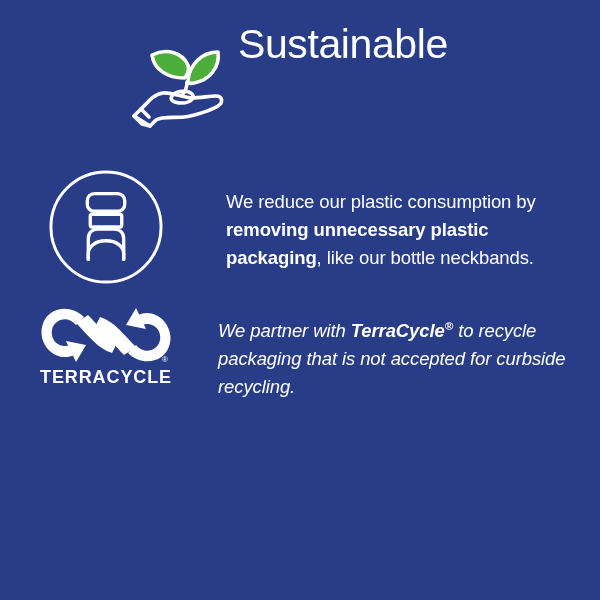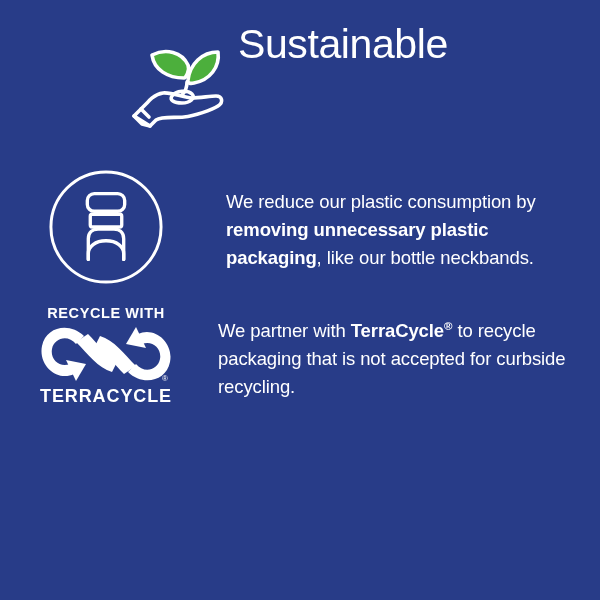--- a/index.html
+++ b/index.html
@@ -86,21 +86,21 @@
   .text-col {
     flex: 1 1 auto;
     color: #ffffff;
     font-size: 18.5px;
     line-height: 28px;
     font-weight: 400;
     letter-spacing: -0.1px;
     padding-right: 12px;
   }
   .row-1 .text-col { padding-top: 20px; margin-left: 8px; }
-  .row-2 .text-col { padding-top: 12px; }
+  .row-2 .text-col { padding-top: 12px; font-style: italic; }
   .row-3 .text-col { padding-top: 12px; }
 
   .text-col b {
     font-weight: 700;
   }
   .text-col sup {
     font-size: 0.62em;
     vertical-align: super;
     line-height: 0;
   }
@@ -185,21 +185,20 @@
       <span>We reduce our plastic consumption by </span><b>removing unnecessary plastic packaging</b><span>, like our bottle neckbands.</span>
     </div>
 
   </div>
 
   <div class="row row-2">
 
     <div class="icon-col">
       <div class="icon-inner">
 
-        <div class="tc-top">RECYCLE WITH</div>
 
         <svg class="tc-mark" viewBox="0 0 132 60" aria-hidden="true">
 
           <path d="M44 12
                    C30 -2 6 2 2 22
                    C-2 42 18 58 34 50
                    L30 40
                    C20 44 10 36 12 25
                    C14 14 28 10 36 20 Z" fill="#ffffff"></path>
 

